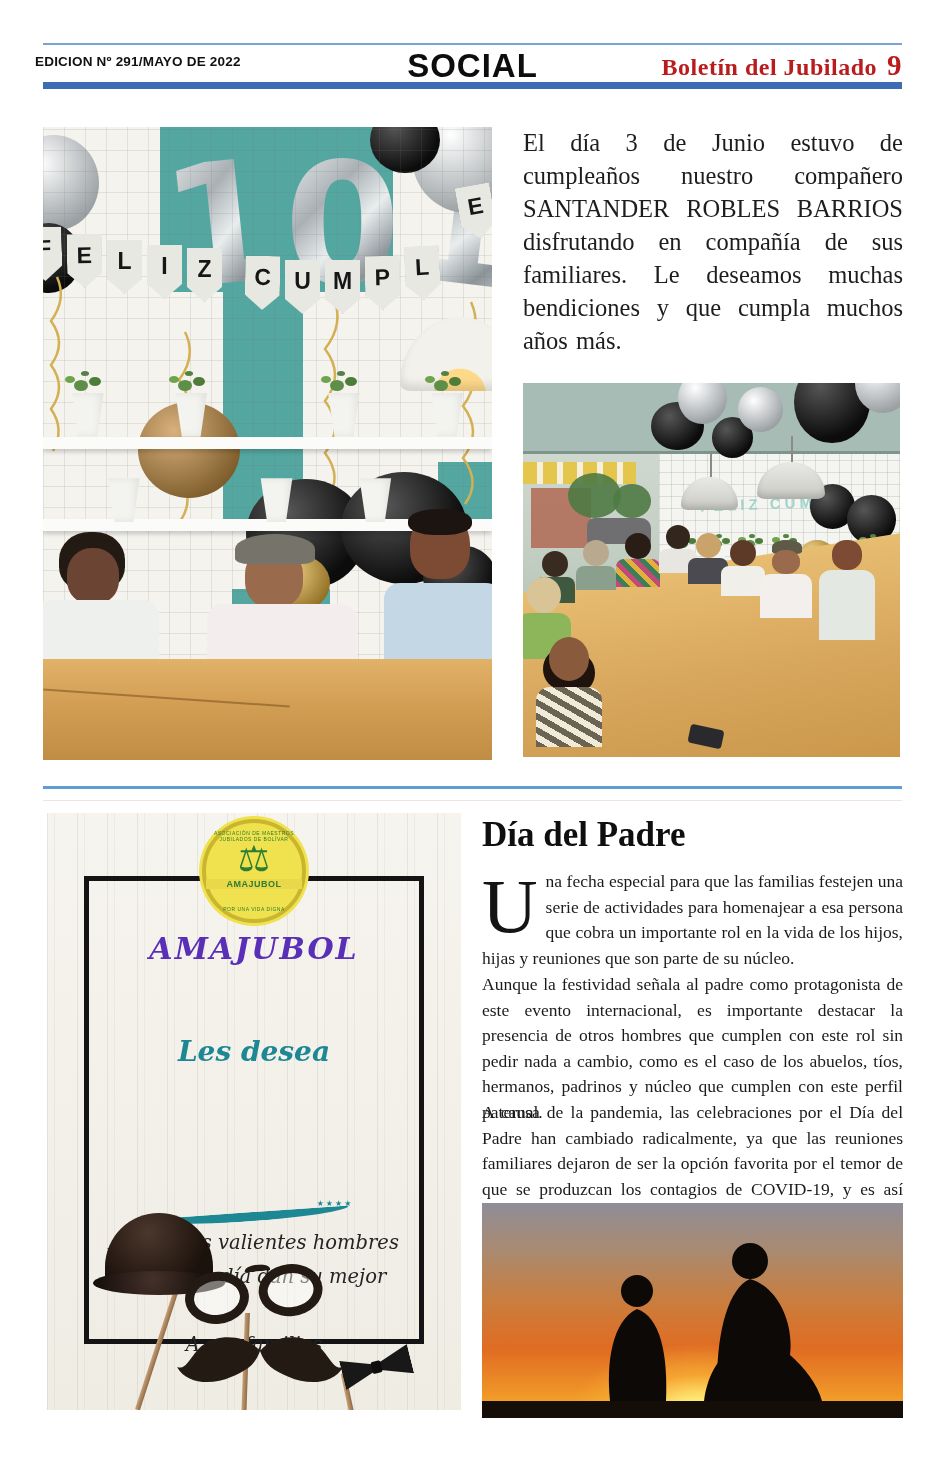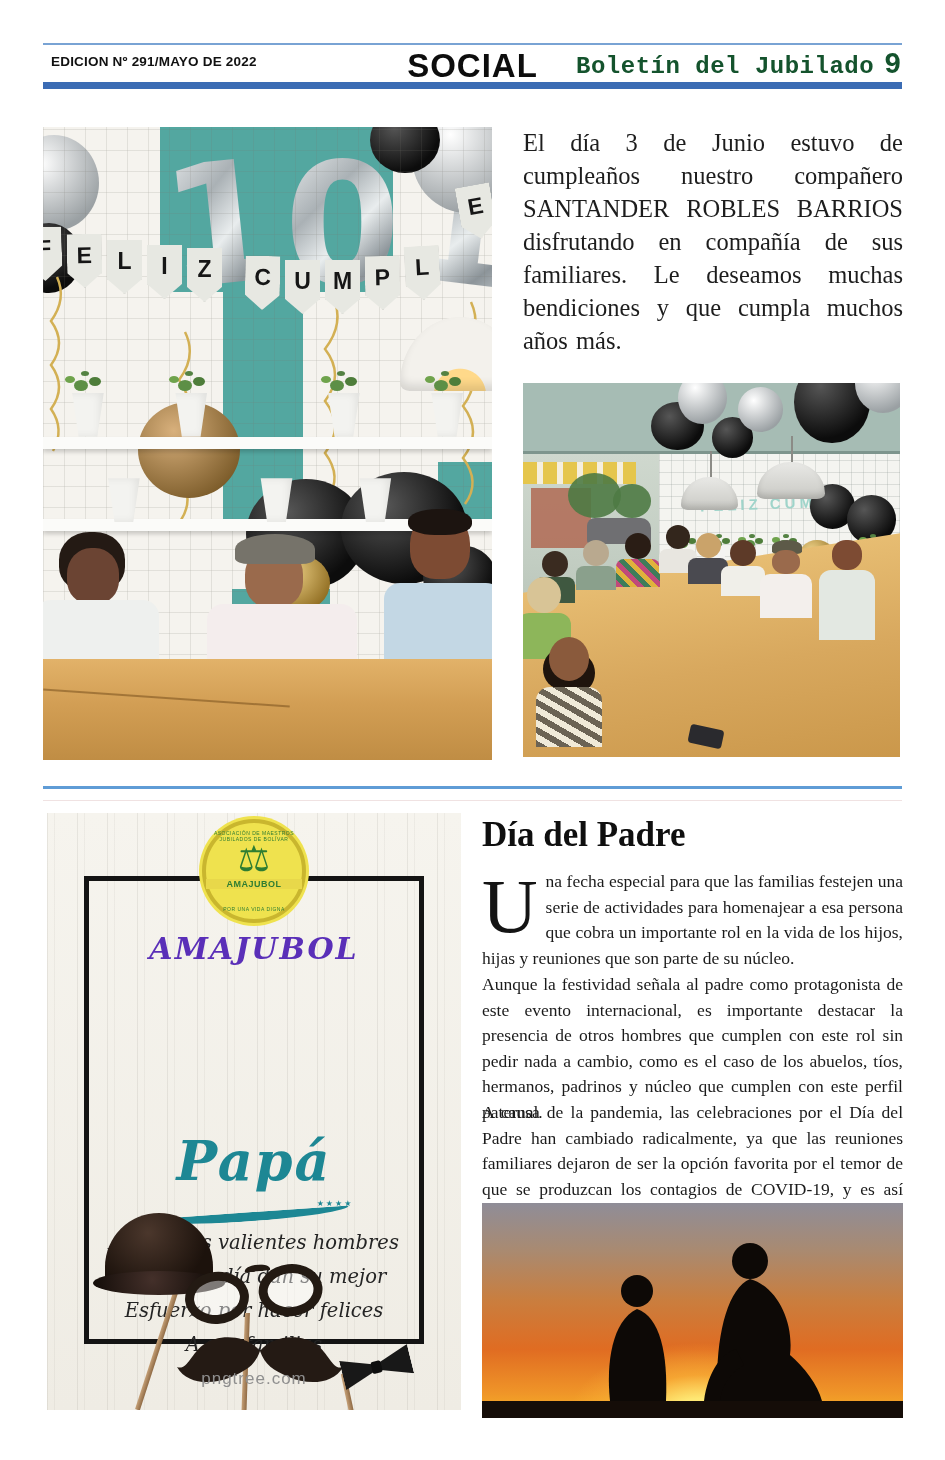--- a/index.html
+++ b/index.html
@@ -7,31 +7,31 @@
   body {
     width:945px; height:1460px; position:relative; overflow:hidden;
     font-family:"Liberation Serif", serif; color:#1a1a1a;
   }
   .abs { position:absolute; }
 
   
   .rule-thin  { left:43px; top:43px;  width:859px; height:2px; background:#79a3d4; }
   .rule-thick { left:43px; top:82px;  width:859px; height:7px; background:#3b6cb4; }
   .hdr-edition {
-    left:51px; top:54px; font-family:"Liberation Sans", sans-serif;
+    left:35px; top:54px; font-family:"Liberation Sans", sans-serif;
     font-size:13.5px; font-weight:bold; letter-spacing:.2px; color:#111;
   }
   .hdr-social {
     left:0; right:0; top:47px; text-align:center;
     font-family:"Liberation Sans", sans-serif; font-size:33px; font-weight:bold;
     letter-spacing:1px; color:#0d0d0d;
   }
   .hdr-masthead {
-    right:43px; top:49px; font-family:Liberation Mono, monospace; font-weight:bold;
-    font-size:24px; color:#14532d; letter-spacing:.5px;
+    right:43px; top:49px; font-family:Liberation Serif, serif; font-weight:bold;
+    font-size:24px; color:#b91c1c; letter-spacing:.5px;
   }
   .hdr-masthead .pgnum { font-size:29px; margin-left:10px; }
 
   
   .bday-text {
     left:523px; top:126px; width:380px;
     font-size:24.5px; line-height:33px; text-align:justify; color:#1d1d1d;
     word-spacing:2px;
   }
 
@@ -371,26 +371,25 @@
 
 <div class="abs poster">
   <div class="poster-frame"></div>
   <div class="badge">
     <div class="arc-top">ASOCIACIÓN DE MAESTROS JUBILADOS DE BOLÍVAR</div>
     <div class="scales">⚖</div>
     <div class="bname">AMAJUBOL</div>
     <div class="arc-bot">POR UNA VIDA DIGNA</div>
   </div>
   <div class="pt pt-acronym">AMAJUBOL</div>
-  <div class="pt pt-greet2">Papá</div>
+  <div class="pt pt-wish">Les desea</div>
   <div class="swoosh"></div>
   <div class="stars">★★★★</div>
   <div class="pt pt-msg pt-m1">A aquellos valientes hombres</div>
   <div class="pt pt-msg pt-m2">Que cada día dan su mejor</div>
-  <div class="pt pt-msg pt-m3">Esfuerzo por hacer felices</div>
   <div class="pt pt-msg pt-m4">A sus familias</div>
 
   <div class="stick" style="left:108px;top:470px;height:130px;transform:rotate(18deg)"></div>
   <div class="stick" style="left:196px;top:500px;height:110px;transform:rotate(2deg)"></div>
   <div class="stick" style="left:300px;top:560px;height:60px;transform:rotate(-12deg)"></div>
   <div class="hat">
     <div class="dome"></div>
       <div class="brim"></div>
   </div>
   <div class="specs">
@@ -398,21 +397,20 @@
   </div>
   <svg class="stache" width="170" height="60" viewBox="0 0 170 60">
     <path fill="#241a14" d="M85 18 C72 2 44 0 28 12 C16 21 12 38 2 34 C12 52 38 52 56 44 C72 37 80 32 85 18 Z"></path>
     <path fill="#241a14" d="M85 18 C98 2 126 0 142 12 C154 21 158 38 168 34 C158 52 132 52 114 44 C98 37 90 32 85 18 Z"></path>
   </svg>
   <div class="bow">
     <div class="wing w1"></div>
       <div class="wing w2"></div>
       <div class="knot"></div>
   </div>
-  <div class="watermark">pngtree.com</div>
 </div>
 
 <h2 class="abs fd-title">Día del Padre</h2>
 <p class="abs fd-col fd-p1"><span class="dropcap">U</span><span>na fecha especial para que las familias festejen una serie de actividades para homenajear a esa persona que cobra un importante rol en la vida de los hijos, hijas y reuniones que son parte de su núcleo.</span></p>
 <p class="abs fd-col fd-p2">Aunque la festividad señala al padre como protagonista de este evento internacional, es importante destacar la presencia de otros hombres que cumplen con este rol sin pedir nada a cambio, como es el caso de los abuelos, tíos, hermanos, padrinos y núcleo que cumplen con este perfil paternal.</p>
 <p class="abs fd-col fd-p3">A causa de la pandemia, las celebraciones por el Día del Padre han cambiado radicalmente, ya que las reuniones familiares dejaron de ser la opción favorita por el temor de que se produzcan los contagios de COVID-19, y es así como se evitan y prefieren extender los saludos de otra manera.</p>
 
 <div class="abs sunset">
   <svg class="sil" viewBox="0 0 421 215">
     <g fill="#0d0906">

